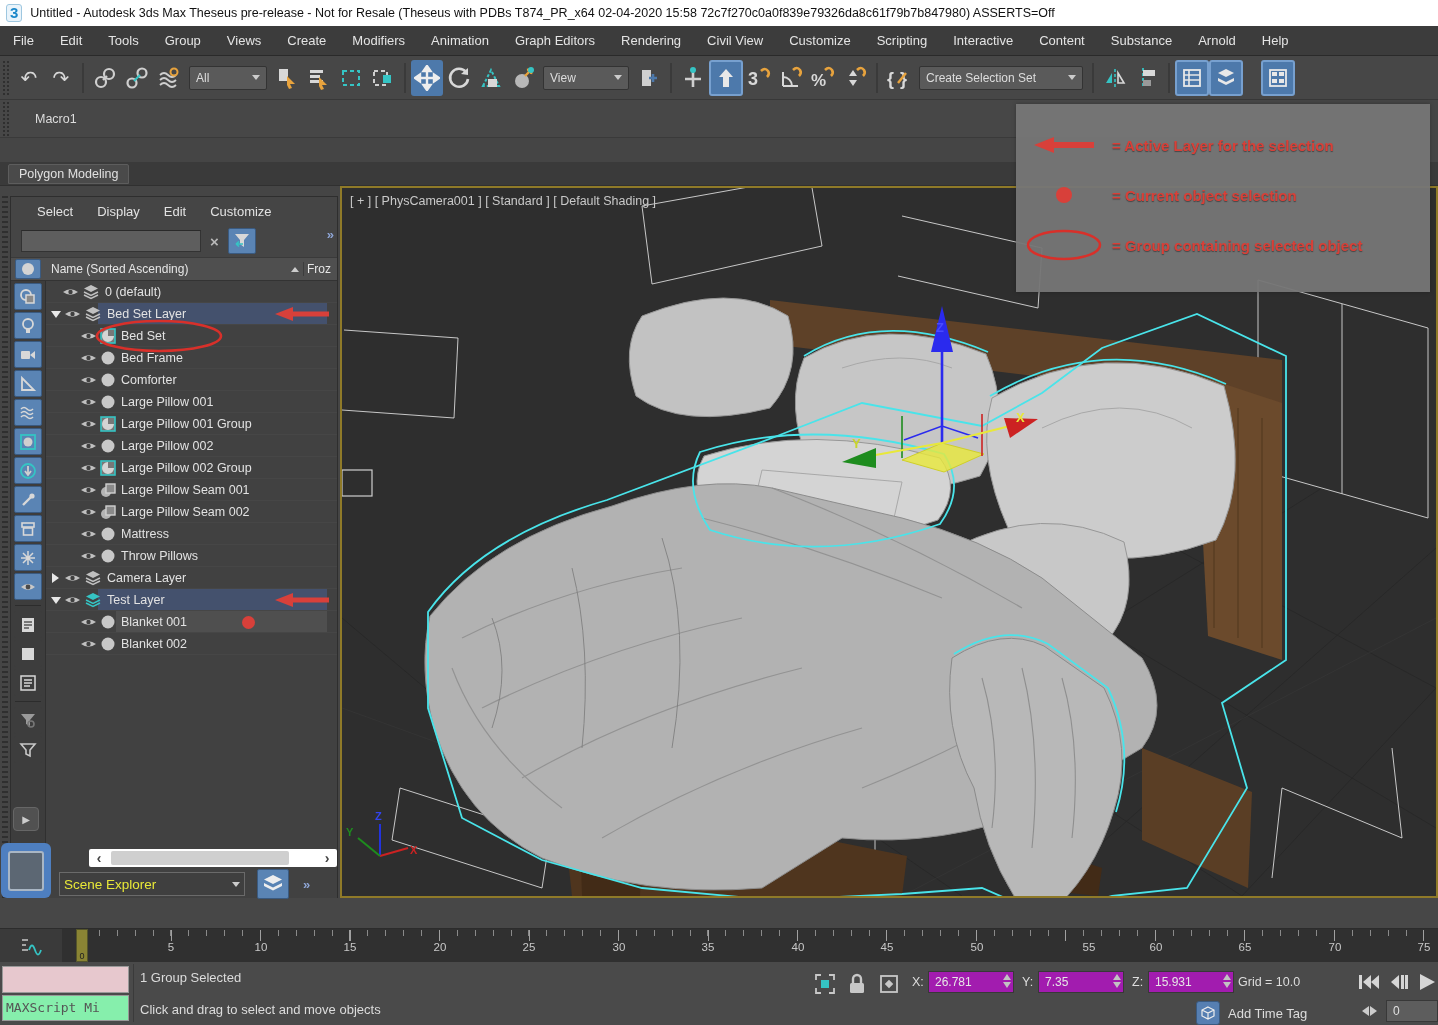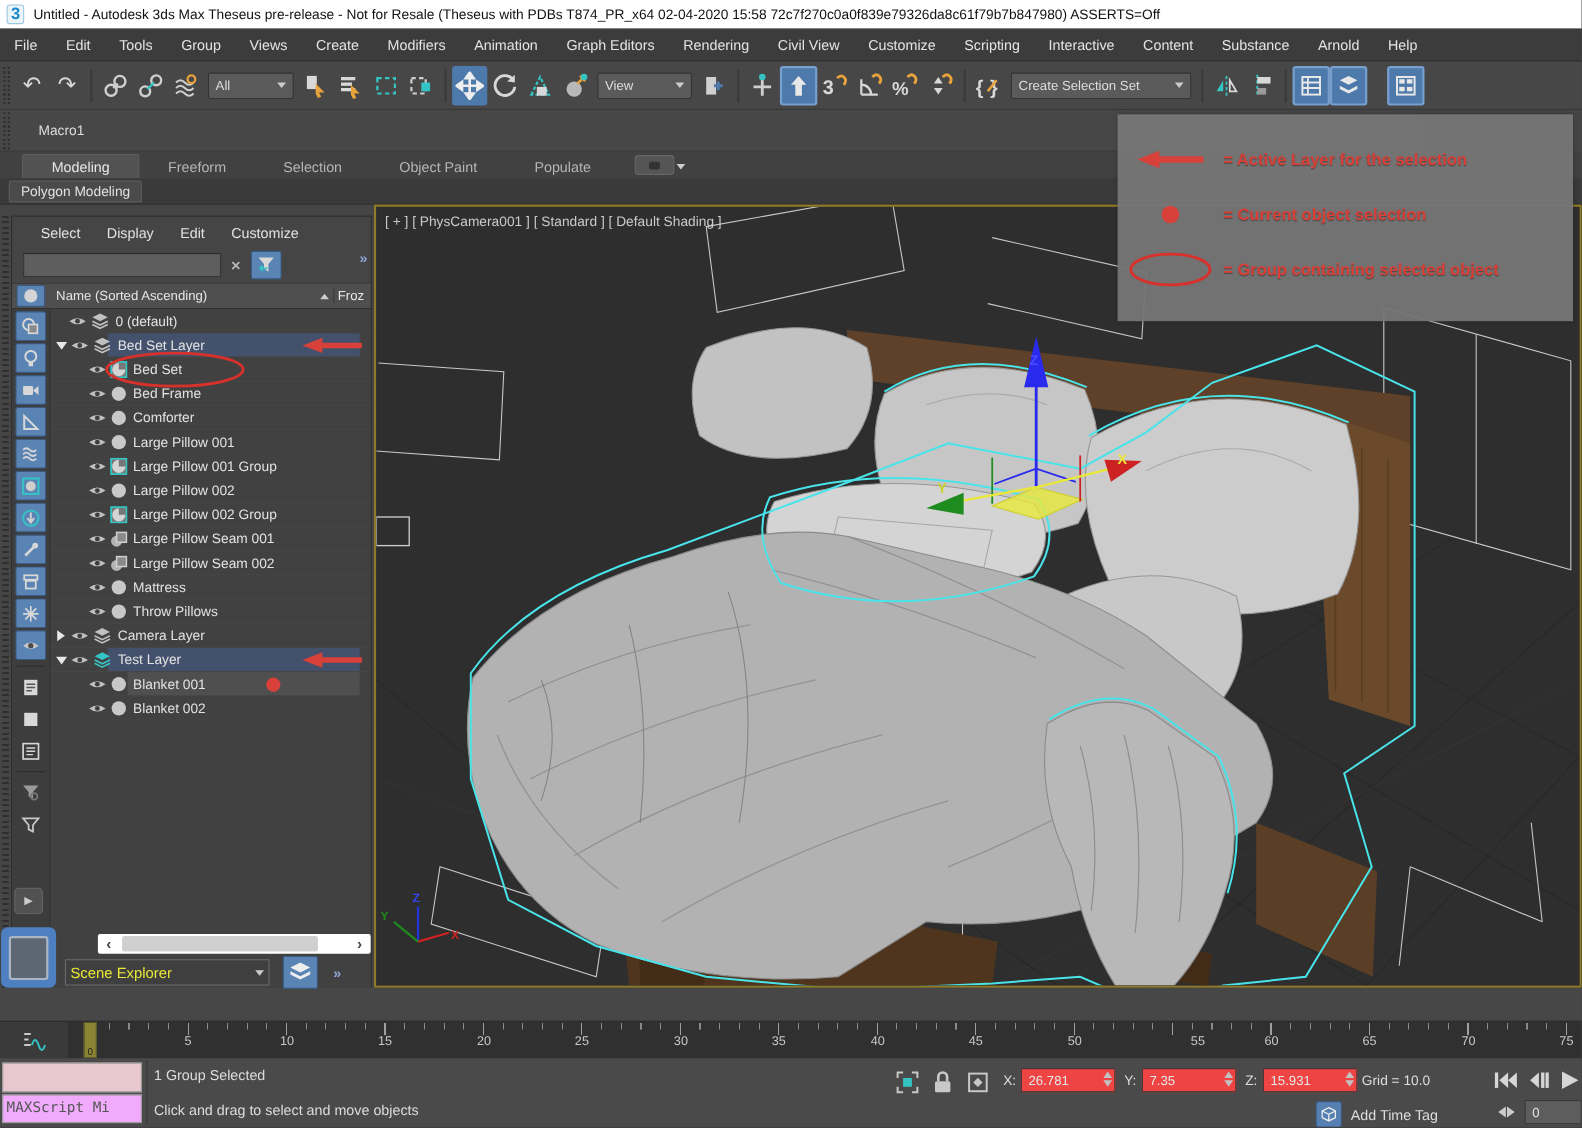--- a/index.html
+++ b/index.html
@@ -97,26 +97,26 @@
   #tl-left{position:absolute;left:0;top:0;width:62px;height:34px;background:#3a3a3a;display:flex;align-items:center;}
   #curvebtn{margin-left:16px;width:30px;height:24px;border-radius:3px;display:flex;align-items:center;justify-content:center;}
   #ruler{position:absolute;left:62px;top:0;right:0;height:34px;background:#303030;overflow:hidden;}
   #ruler .minor{position:absolute;left:19px;top:1px;right:0;height:6px;background:repeating-linear-gradient(to right,#8a8a8a 0 1px,transparent 1px 17.9px);}
   #ruler .major{position:absolute;left:19px;top:1px;right:0;height:11px;background:repeating-linear-gradient(to right,#a0a0a0 0 1px,transparent 1px 89.5px);}
   #ruler .ticknum{position:absolute;top:12px;transform:translateX(-50%);color:#c8c8c8;font-size:11.5px;}
   #tl-handle{position:absolute;left:14px;top:0;width:12px;height:33px;background:#8a8434;border:1px solid #55552a;box-sizing:border-box;color:#222;font-size:9px;display:flex;align-items:flex-end;justify-content:center;}
   
   #statusbar{left:0;top:962px;width:1438px;height:63px;background:#4a4a4a;}
   #listener-pink{position:absolute;left:2px;top:4px;width:127px;height:27px;background:#e7c8ce;border:1px solid #999;box-sizing:border-box;}
-  #listener-white{position:absolute;left:2px;top:33px;width:127px;height:26px;background:#f0abfc;border:1px solid #999;box-sizing:border-box;overflow:hidden;font-family:"DejaVu Sans Mono",monospace;font-size:13px;color:#555;line-height:24px;padding-left:3px;white-space:nowrap;}
+  #listener-white{position:absolute;left:2px;top:33px;width:127px;height:26px;background:#86efac;border:1px solid #999;box-sizing:border-box;overflow:hidden;font-family:"DejaVu Sans Mono",monospace;font-size:13px;color:#555;line-height:24px;padding-left:3px;white-space:nowrap;}
   #selstatus{position:absolute;left:140px;top:8px;color:#dcdcdc;font-size:13px;}
   #prompt{position:absolute;left:140px;top:40px;color:#dcdcdc;font-size:13px;}
   .statbtn{position:absolute;width:26px;height:26px;display:flex;align-items:center;justify-content:center;border-radius:3px;}
   .coordlabel{position:absolute;top:13px;color:#ddd;font-size:12.5px;}
-  .coordfield{position:absolute;top:9px;width:86px;height:22px;background:#ef4444;border:1px solid #383838;color:#e6e6e6;font-size:12px;display:flex;align-items:center;padding-left:6px;box-sizing:border-box;}
+  .coordfield{position:absolute;top:9px;width:86px;height:22px;background:#a21caf;border:1px solid #383838;color:#e6e6e6;font-size:12px;display:flex;align-items:center;padding-left:6px;box-sizing:border-box;}
   .spin{position:absolute;right:2px;top:2px;display:flex;flex-direction:column;gap:2px;}
   .spin .u{width:0;height:0;border-left:4px solid transparent;border-right:4px solid transparent;border-bottom:6px solid #c2c2c2;}
   .spin .d{width:0;height:0;border-left:4px solid transparent;border-right:4px solid transparent;border-top:6px solid #c2c2c2;}
   #gridlabel{position:absolute;left:1238px;top:13px;color:#ddd;font-size:12.5px;}
   #timetag{position:absolute;left:1196px;top:39px;display:flex;align-items:center;gap:8px;}
   #timetag .cube{width:22px;height:22px;background:#567fb2;border:1px solid #3a5a80;border-radius:3px;display:flex;align-items:center;justify-content:center;}
   #timetag .txt{color:#ddd;font-size:13px;}
   .playbtn{position:absolute;top:6px;width:26px;height:28px;display:flex;align-items:center;justify-content:center;}
   #framespin{position:absolute;left:1362px;top:44px;display:flex;gap:1px;}
   #framespin .l{width:0;height:0;border-top:5px solid transparent;border-bottom:5px solid transparent;border-right:7px solid #ccc;}
@@ -352,32 +352,20 @@
           <rect x="12" y="12" width="5" height="4" fill="#e8e8e8"></rect>
         </svg>
       </div>
   </div>
 
   <div id="macrorow" class="abs">
     <div class="handle"></div>
     <span class="label">Macro1</span>
   </div>
 
-  <div id="ribbontabs" class="abs">
-    <div style="width:20px;"></div>
-    <span class="rtab active">Modeling</span>
-    <span class="rtab">Freeform</span>
-    <span class="rtab">Selection</span>
-    <span class="rtab">Object Paint</span>
-    <span class="rtab">Populate</span>
-    <div class="ribbon-menu-btn">
-        <span class="dot"></span>
-      </div>
-    <span class="caret" style="margin-bottom:8px;margin-left:2px;"></span>
-  </div>
 
   <div id="polyrow" class="abs">
     <span class="chip">Polygon Modeling</span>
   </div>
 
   <div id="dockhandle" class="abs"></div>
 
   <div id="explorer" class="abs">
     <div id="exp-menu">
       <span>Select</span>

